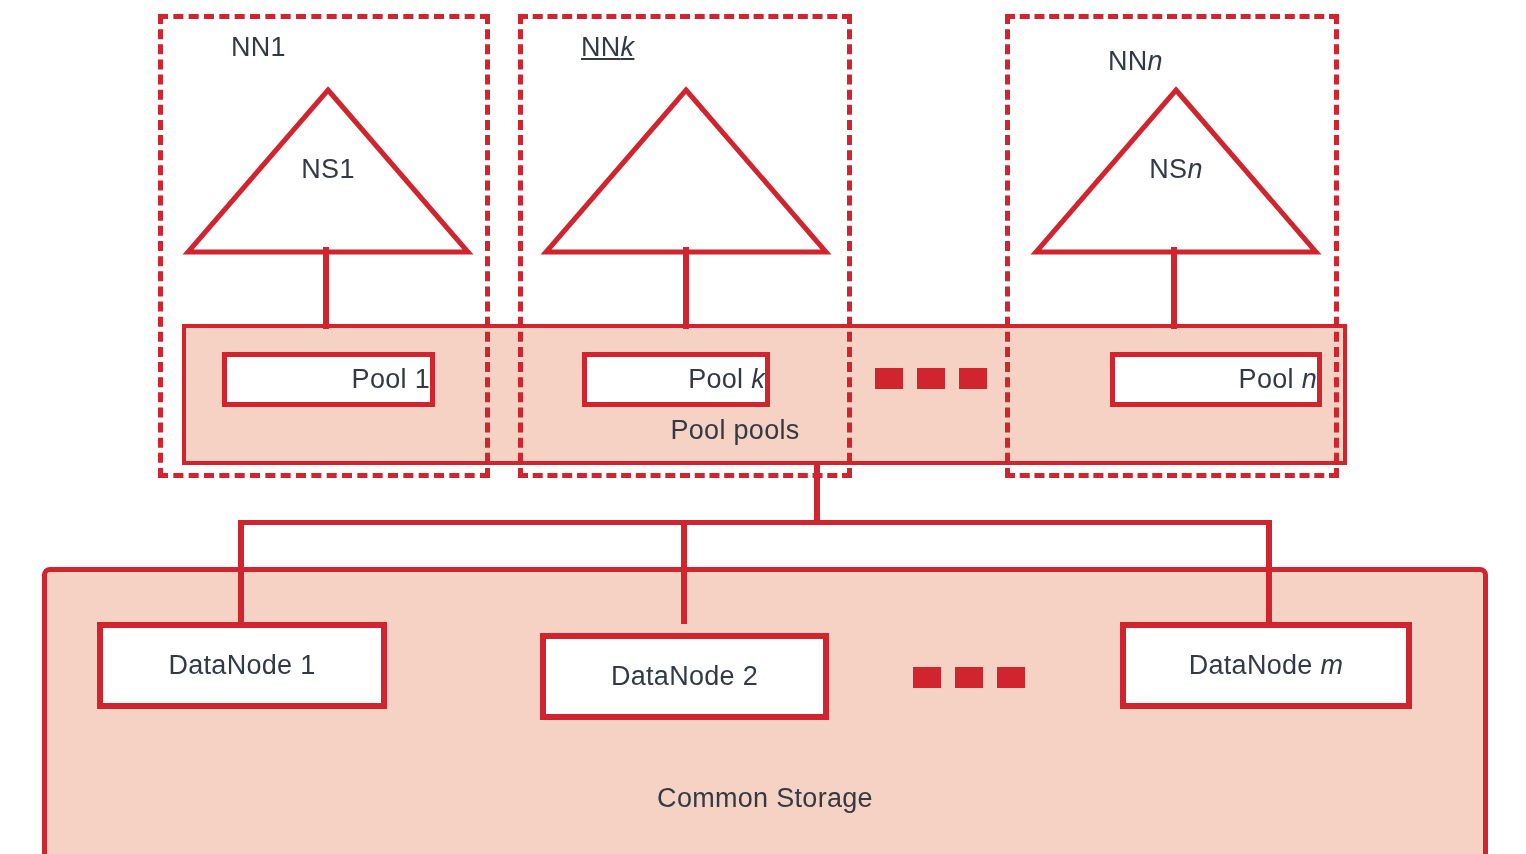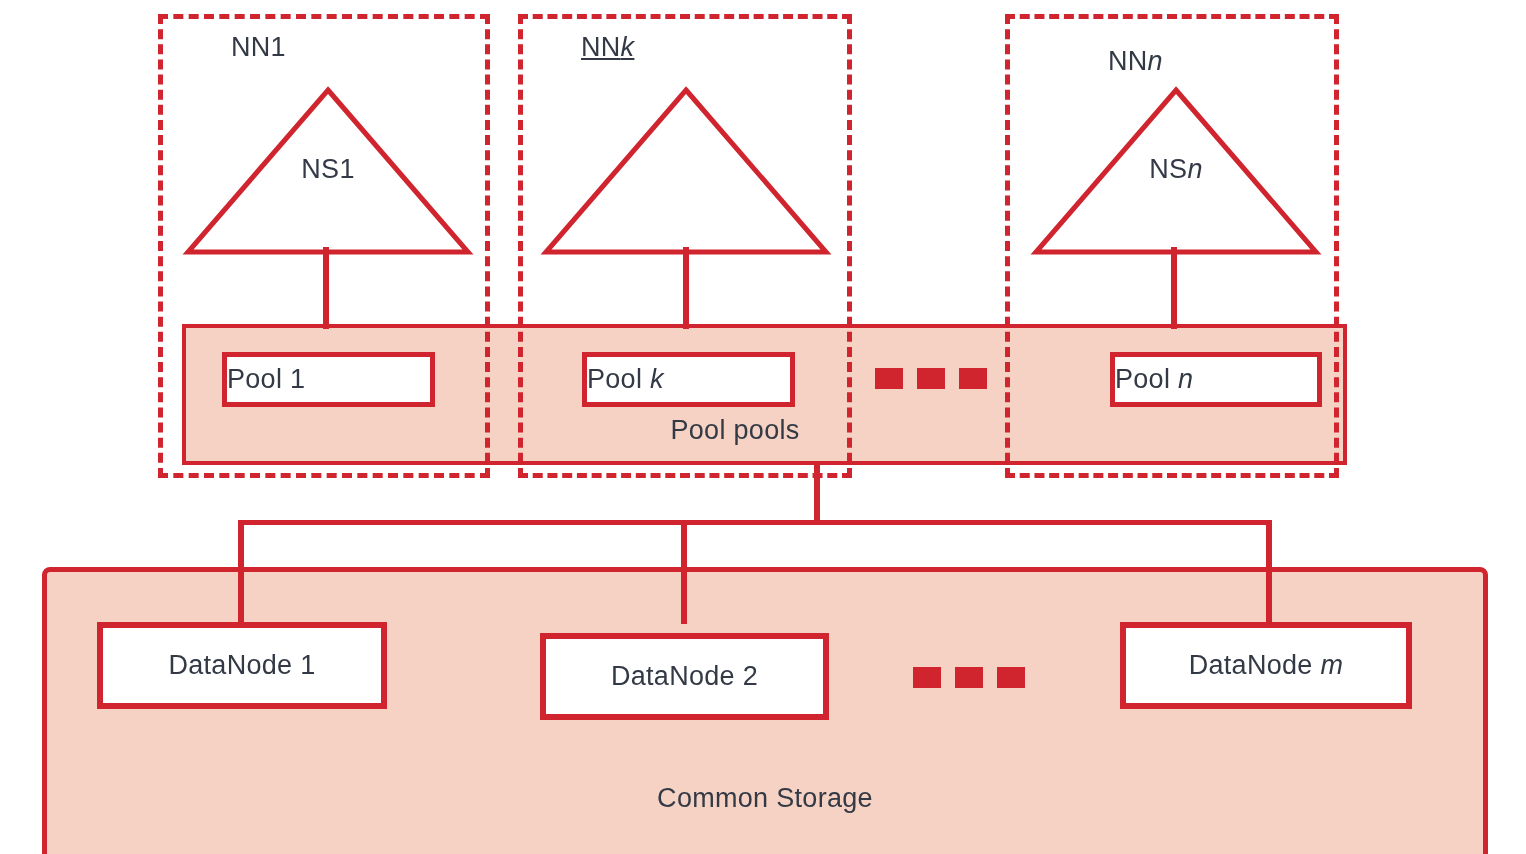--- a/index.html
+++ b/index.html
@@ -12,21 +12,21 @@
   .canvas{
     position:relative;width:1526px;height:854px;background:#fff;overflow:hidden;
     font-family:"Liberation Sans",sans-serif;color:var(--text-dark);
   }
   .abs{position:absolute;box-sizing:border-box;}
   .label{font-size:27px;letter-spacing:.3px;white-space:nowrap;line-height:1.1;}
   .centered{text-align:center;}
   .nn-box{border:5px dashed var(--accent-red);background:transparent;}
   .strip{background:var(--fill-pink);border:4px solid var(--accent-red);}
   .pool-box{background:var(--box-white);border:5px solid var(--accent-red);
-    display:flex;align-items:center;justify-content:flex-start;}
+    display:flex;align-items:center;justify-content:flex-end;}
   .cs-box{background:var(--fill-pink);border:5px solid var(--accent-red);}
   .dn-box{background:var(--box-white);border:6px solid var(--accent-red);
     display:flex;align-items:center;justify-content:center;}
   .line{background:var(--accent-red);}
   .tri{display:block;}
   .tri polygon{fill:#fff;stroke:var(--accent-red);stroke-width:5;stroke-linejoin:miter;}
   .dots{display:flex;gap:14px;}
   .dots span{width:28px;height:21px;background:var(--accent-red);}
   i{font-style:italic;}
 </style>
@@ -55,21 +55,21 @@
       <div class="label"><span>Pool</span> <span>1</span></div>
     </div>
   </div>
 
   <div class="abs nn-box" style="left:518px;top:14px;width:334px;height:464px;">
     <div class="abs label" style="left:58px;top:14px;text-decoration:underline;"><span>NN</span><i>k</i></div>
     <svg class="abs tri" style="left:17px;top:66px;" width="292" height="172" viewBox="0 0 292 172">
       <polygon points="146,5 286,167 6,167"></polygon>
     </svg>
     <div class="abs line" style="left:160px;top:228px;width:6px;height:82px;"></div>
-    <div class="abs pool-box" style="left:59px;top:333px;width:213px;height:55px;">
+    <div class="abs pool-box" style="left:59px;top:333px;width:188px;height:55px;">
       <div class="label"><span>Pool</span> <i>k</i></div>
     </div>
   </div>
 
   <div class="abs nn-box" style="left:1005px;top:14px;width:334px;height:464px;">
     <div class="abs label" style="left:55px;top:28px;margin-left:43px;"><span>NN</span><i>n</i></div>
     <svg class="abs tri" style="left:20px;top:66px;" width="292" height="172" viewBox="0 0 292 172">
       <polygon points="146,5 286,167 6,167"></polygon>
     </svg>
     <div class="abs label centered" style="left:20px;top:136px;width:292px;"><span>NS</span><i>n</i></div>

